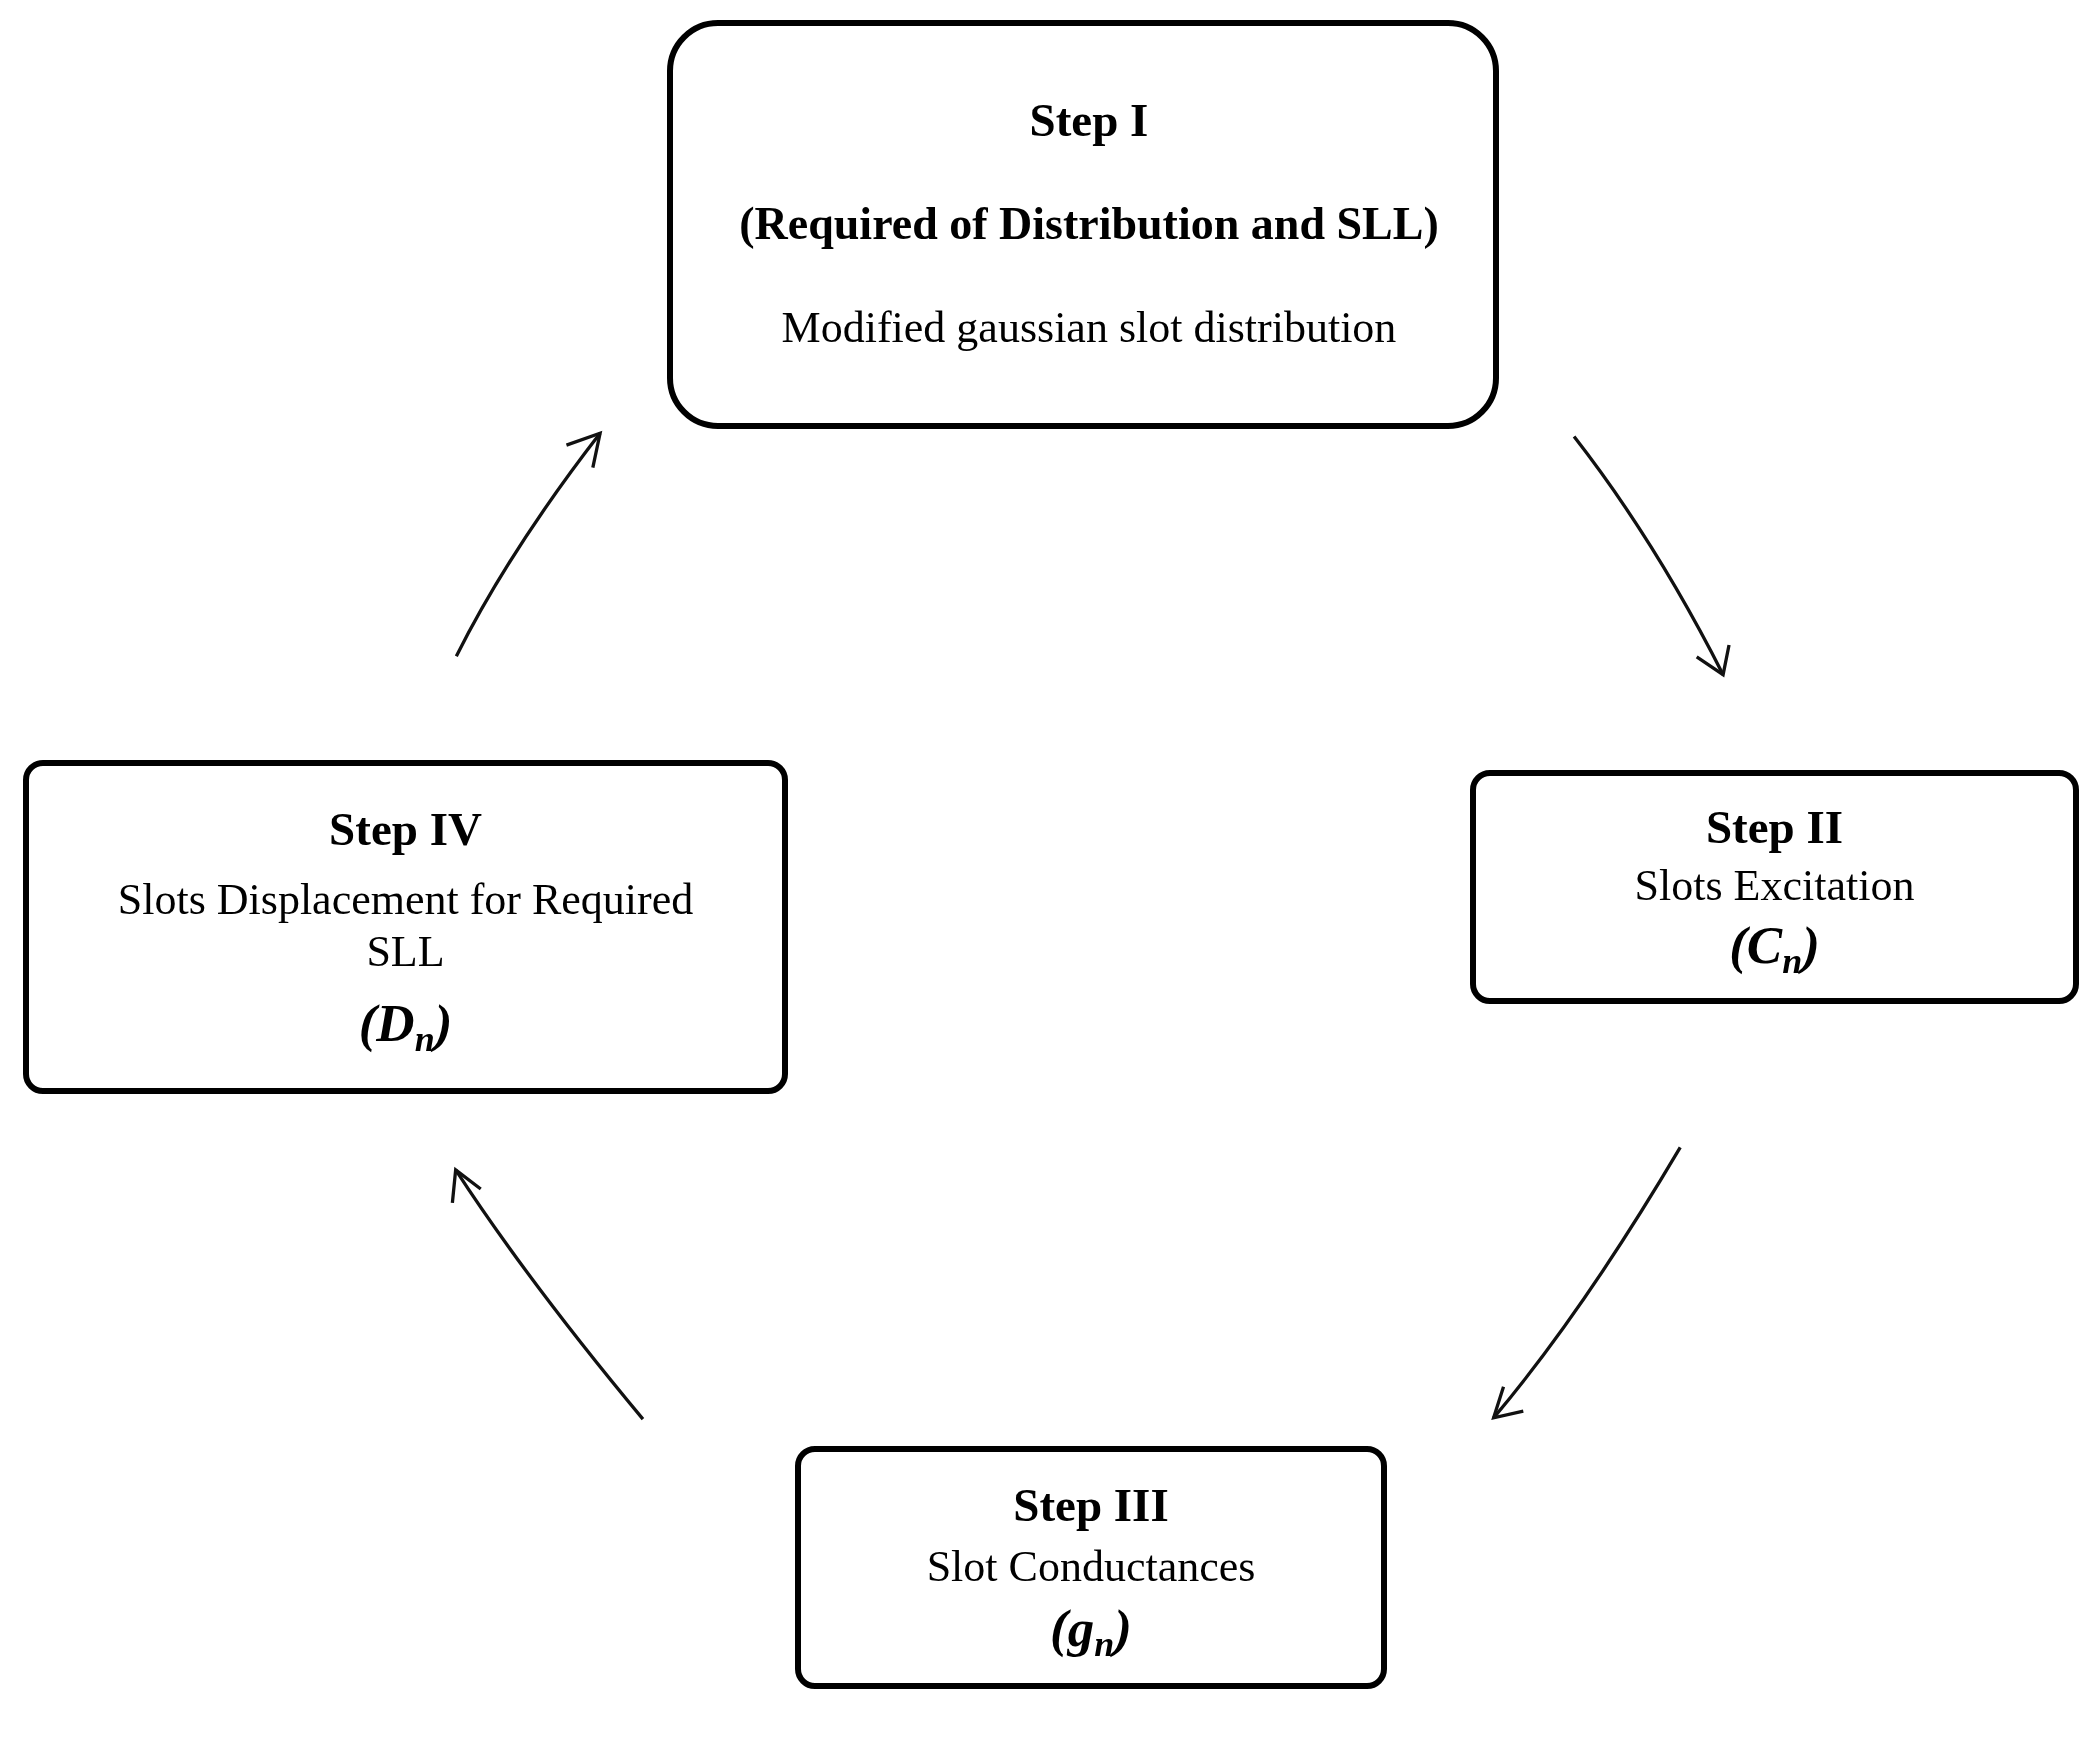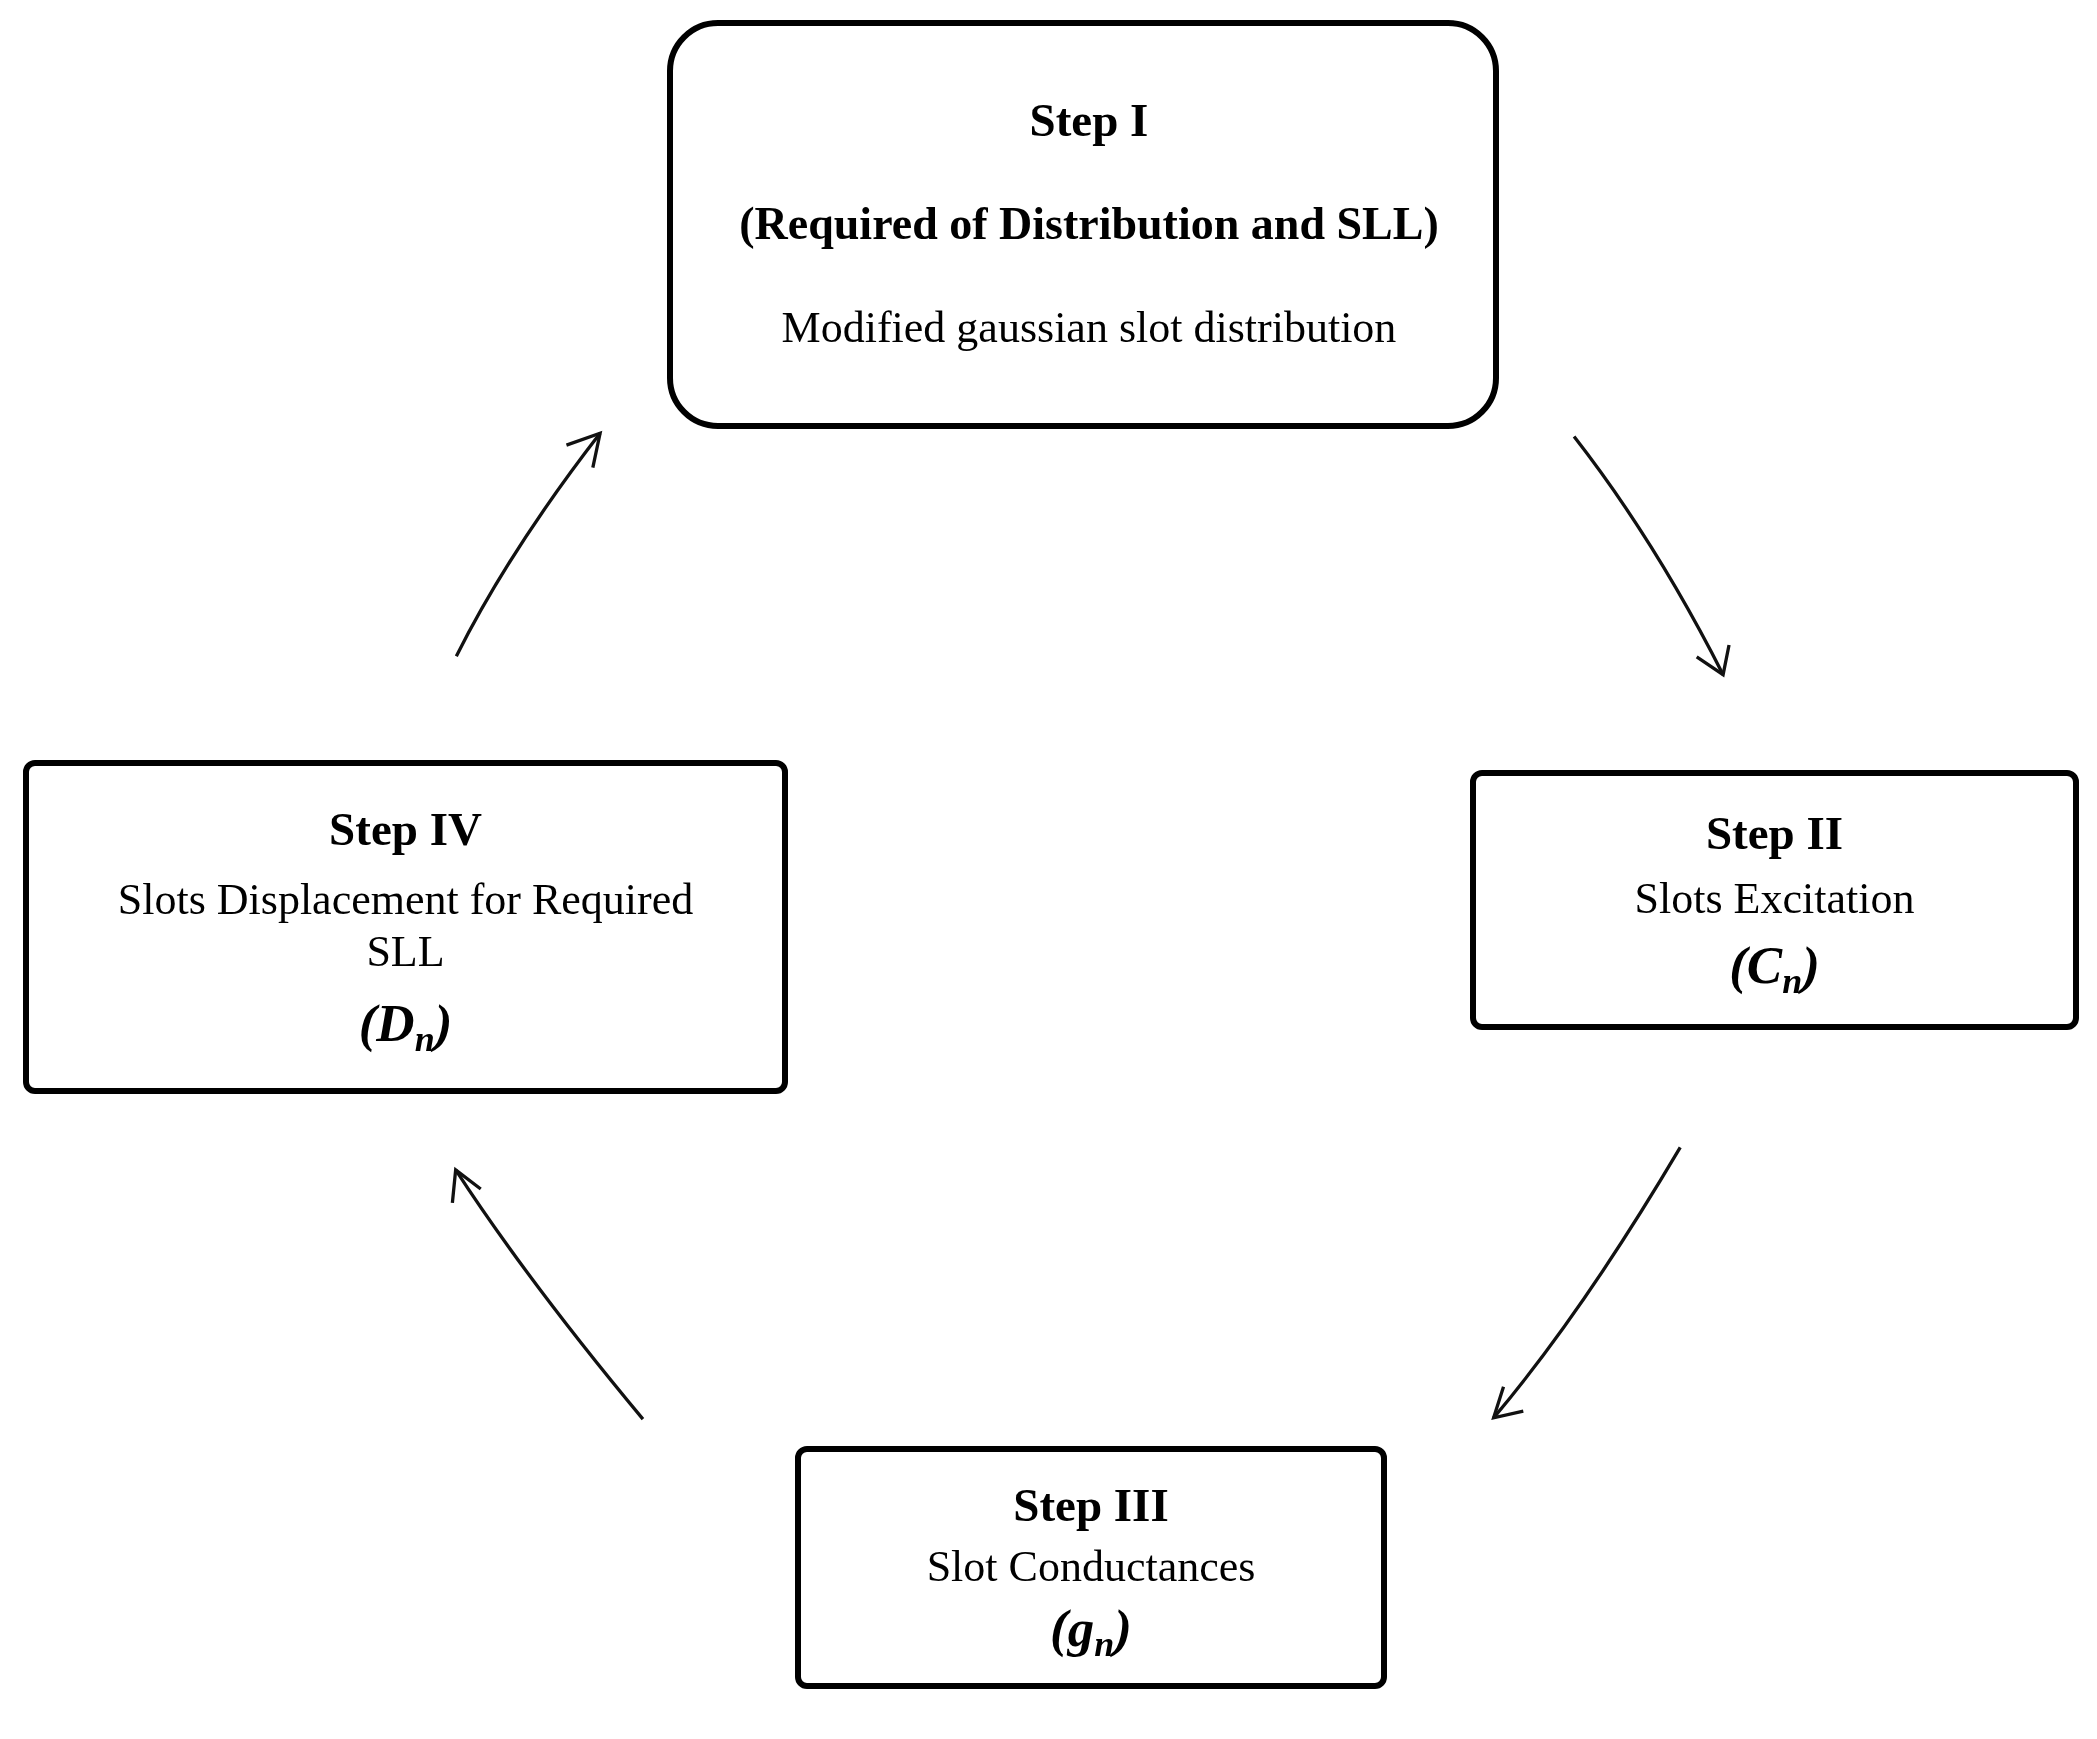--- a/index.html
+++ b/index.html
@@ -27,31 +27,31 @@
     fill: none;
     stroke: #111111;
     stroke-width: 5;
     stroke-linecap: butt;
     stroke-linejoin: miter;
   }
   .node {
     position: absolute;
     box-sizing: border-box;
     border: 6.6px solid #000000;
-    border-radius: 12px;
+    border-radius: 20px;
     background: #ffffff;
     display: flex;
     flex-direction: column;
     align-items: center;
     justify-content: space-evenly;
     text-align: center;
     padding: 18.5px 20px;
   }
   .node-step1 { left: 667px; top: 20px;   width: 832px; height: 409px; border-radius: 51px; padding-left: 32px; }
-  .node-step2 { left: 1470px; top: 770px; width: 609px;  height: 260px; }
+  .node-step2 { left: 1470px; top: 770px; width: 609px;  height: 234px; }
   .node-step3 { left: 795px; top: 1446px; width: 592px;  height: 243px; }
   .node-step4 { left: 23px;   top: 760px; width: 765px; height: 334px; }
 
   .title {
     font-size: 47px;
     font-weight: bold;
     line-height: 1.1;
   }
   .subtitle {
     font-size: 46px;

